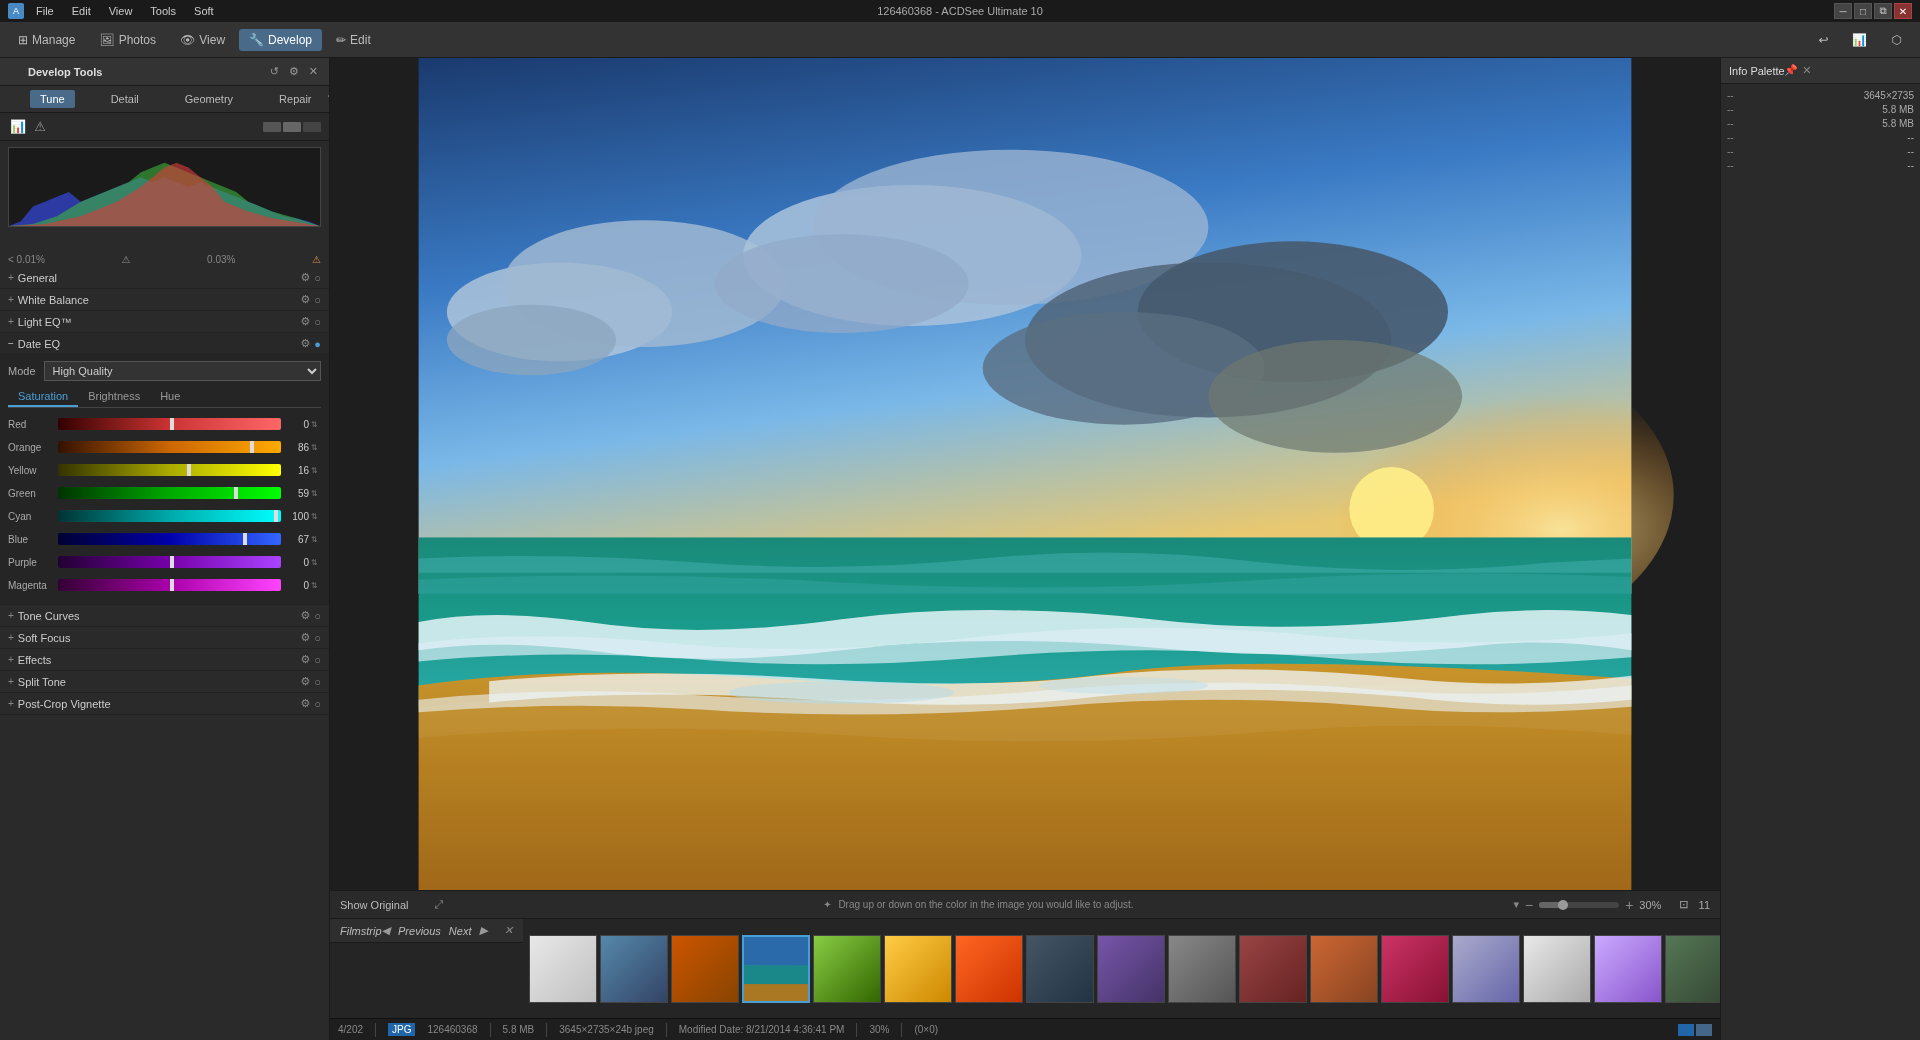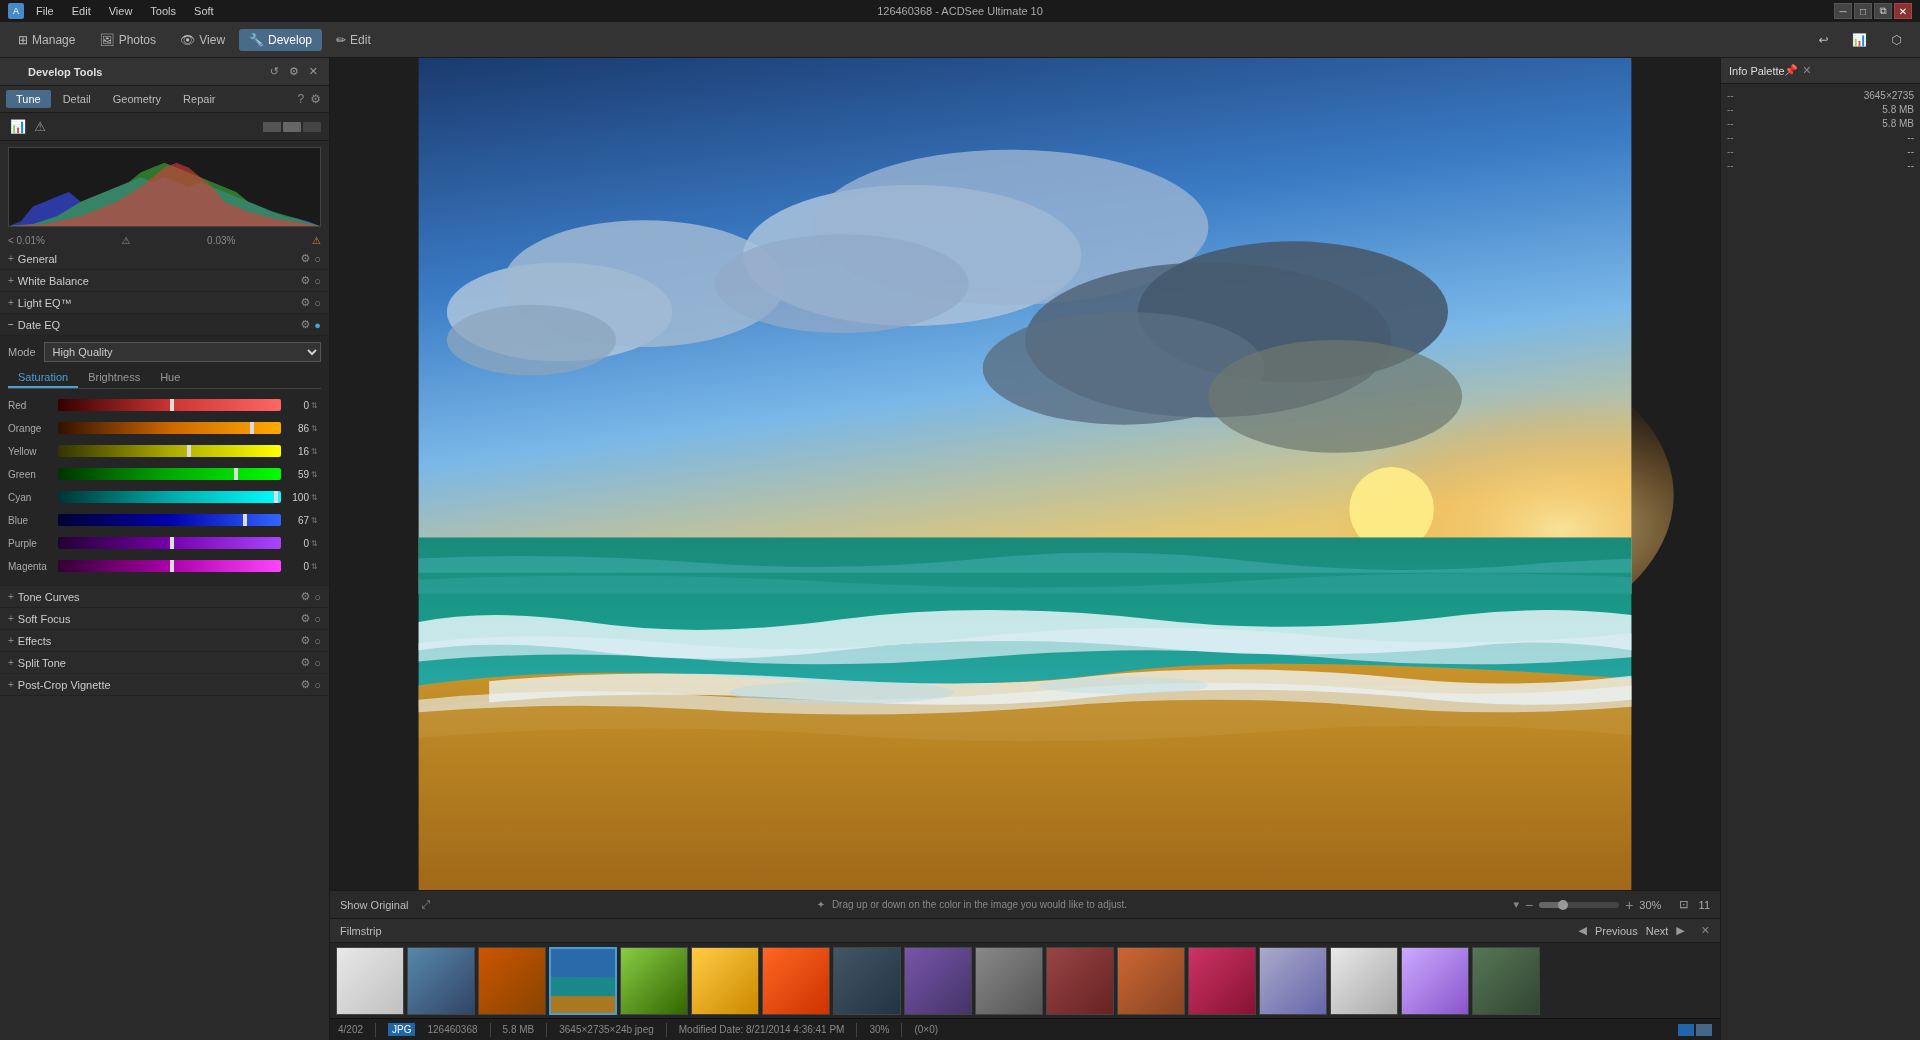--- a/index.html
+++ b/index.html
@@ -98,20 +98,21 @@
       flex-shrink: 0;
     }
     .tab-btn {
       padding: 3px 10px;
       font-size: 11px;
       color: #bbb;
       cursor: pointer;
       background: transparent;
       border: none;
       border-radius: 2px;
+      margin-left: 24px;
     }
     .tab-btn.active { background: #4a6a8a; color: #fff; }
 
     
     .tool-icons-row {
       display: flex;
       align-items: center;
       padding: 4px 8px;
       background: #2a2a2a;
       border-bottom: 1px solid #1a1a1a;
@@ -132,20 +133,21 @@
     }
 
     
     .hist-values {
       display: flex;
       justify-content: space-between;
       padding: 2px 8px;
       font-size: 10px;
       color: #888;
       flex-shrink: 0;
+      margin-top: 19px;
     }
 
     
     .section-item {
       display: flex;
       align-items: center;
       justify-content: space-between;
       padding: 4px 8px;
       border-bottom: 1px solid #222;
       cursor: pointer;
@@ -262,34 +264,34 @@
     #image-bottom-bar {
       height: 28px;
       background: #2a2a2a;
       border-top: 1px solid #1a1a1a;
       display: flex;
       align-items: center;
       padding: 0 10px;
       justify-content: space-between;
       flex-shrink: 0;
     }
-    .img-bottom-left { display: flex; align-items: center; gap: 13px; }
+    .img-bottom-left { display: flex; align-items: center; gap: 26px; }
     .show-original-btn { font-size: 11px; color: #bbb; cursor: pointer; }
     .expand-btn { font-size: 11px; color: #888; cursor: pointer; }
     .img-bottom-center { font-size: 10px; color: #888; }
     .img-bottom-right { display: flex; align-items: center; gap: 6px; }
 
     
     #filmstrip {
       height: 100px;
       background: #252525;
       border-top: 1px solid #1a1a1a;
       display: flex;
-      flex-direction: column;
-      flex-shrink: 0;
+      flex-shrink: 0;
+      font-style: italic;
     }
     #filmstrip-header {
       height: 24px;
       background: #2e2e2e;
       display: flex;
       align-items: center;
       justify-content: space-between;
       padding: 0 10px;
       border-bottom: 1px solid #1a1a1a;
     }

